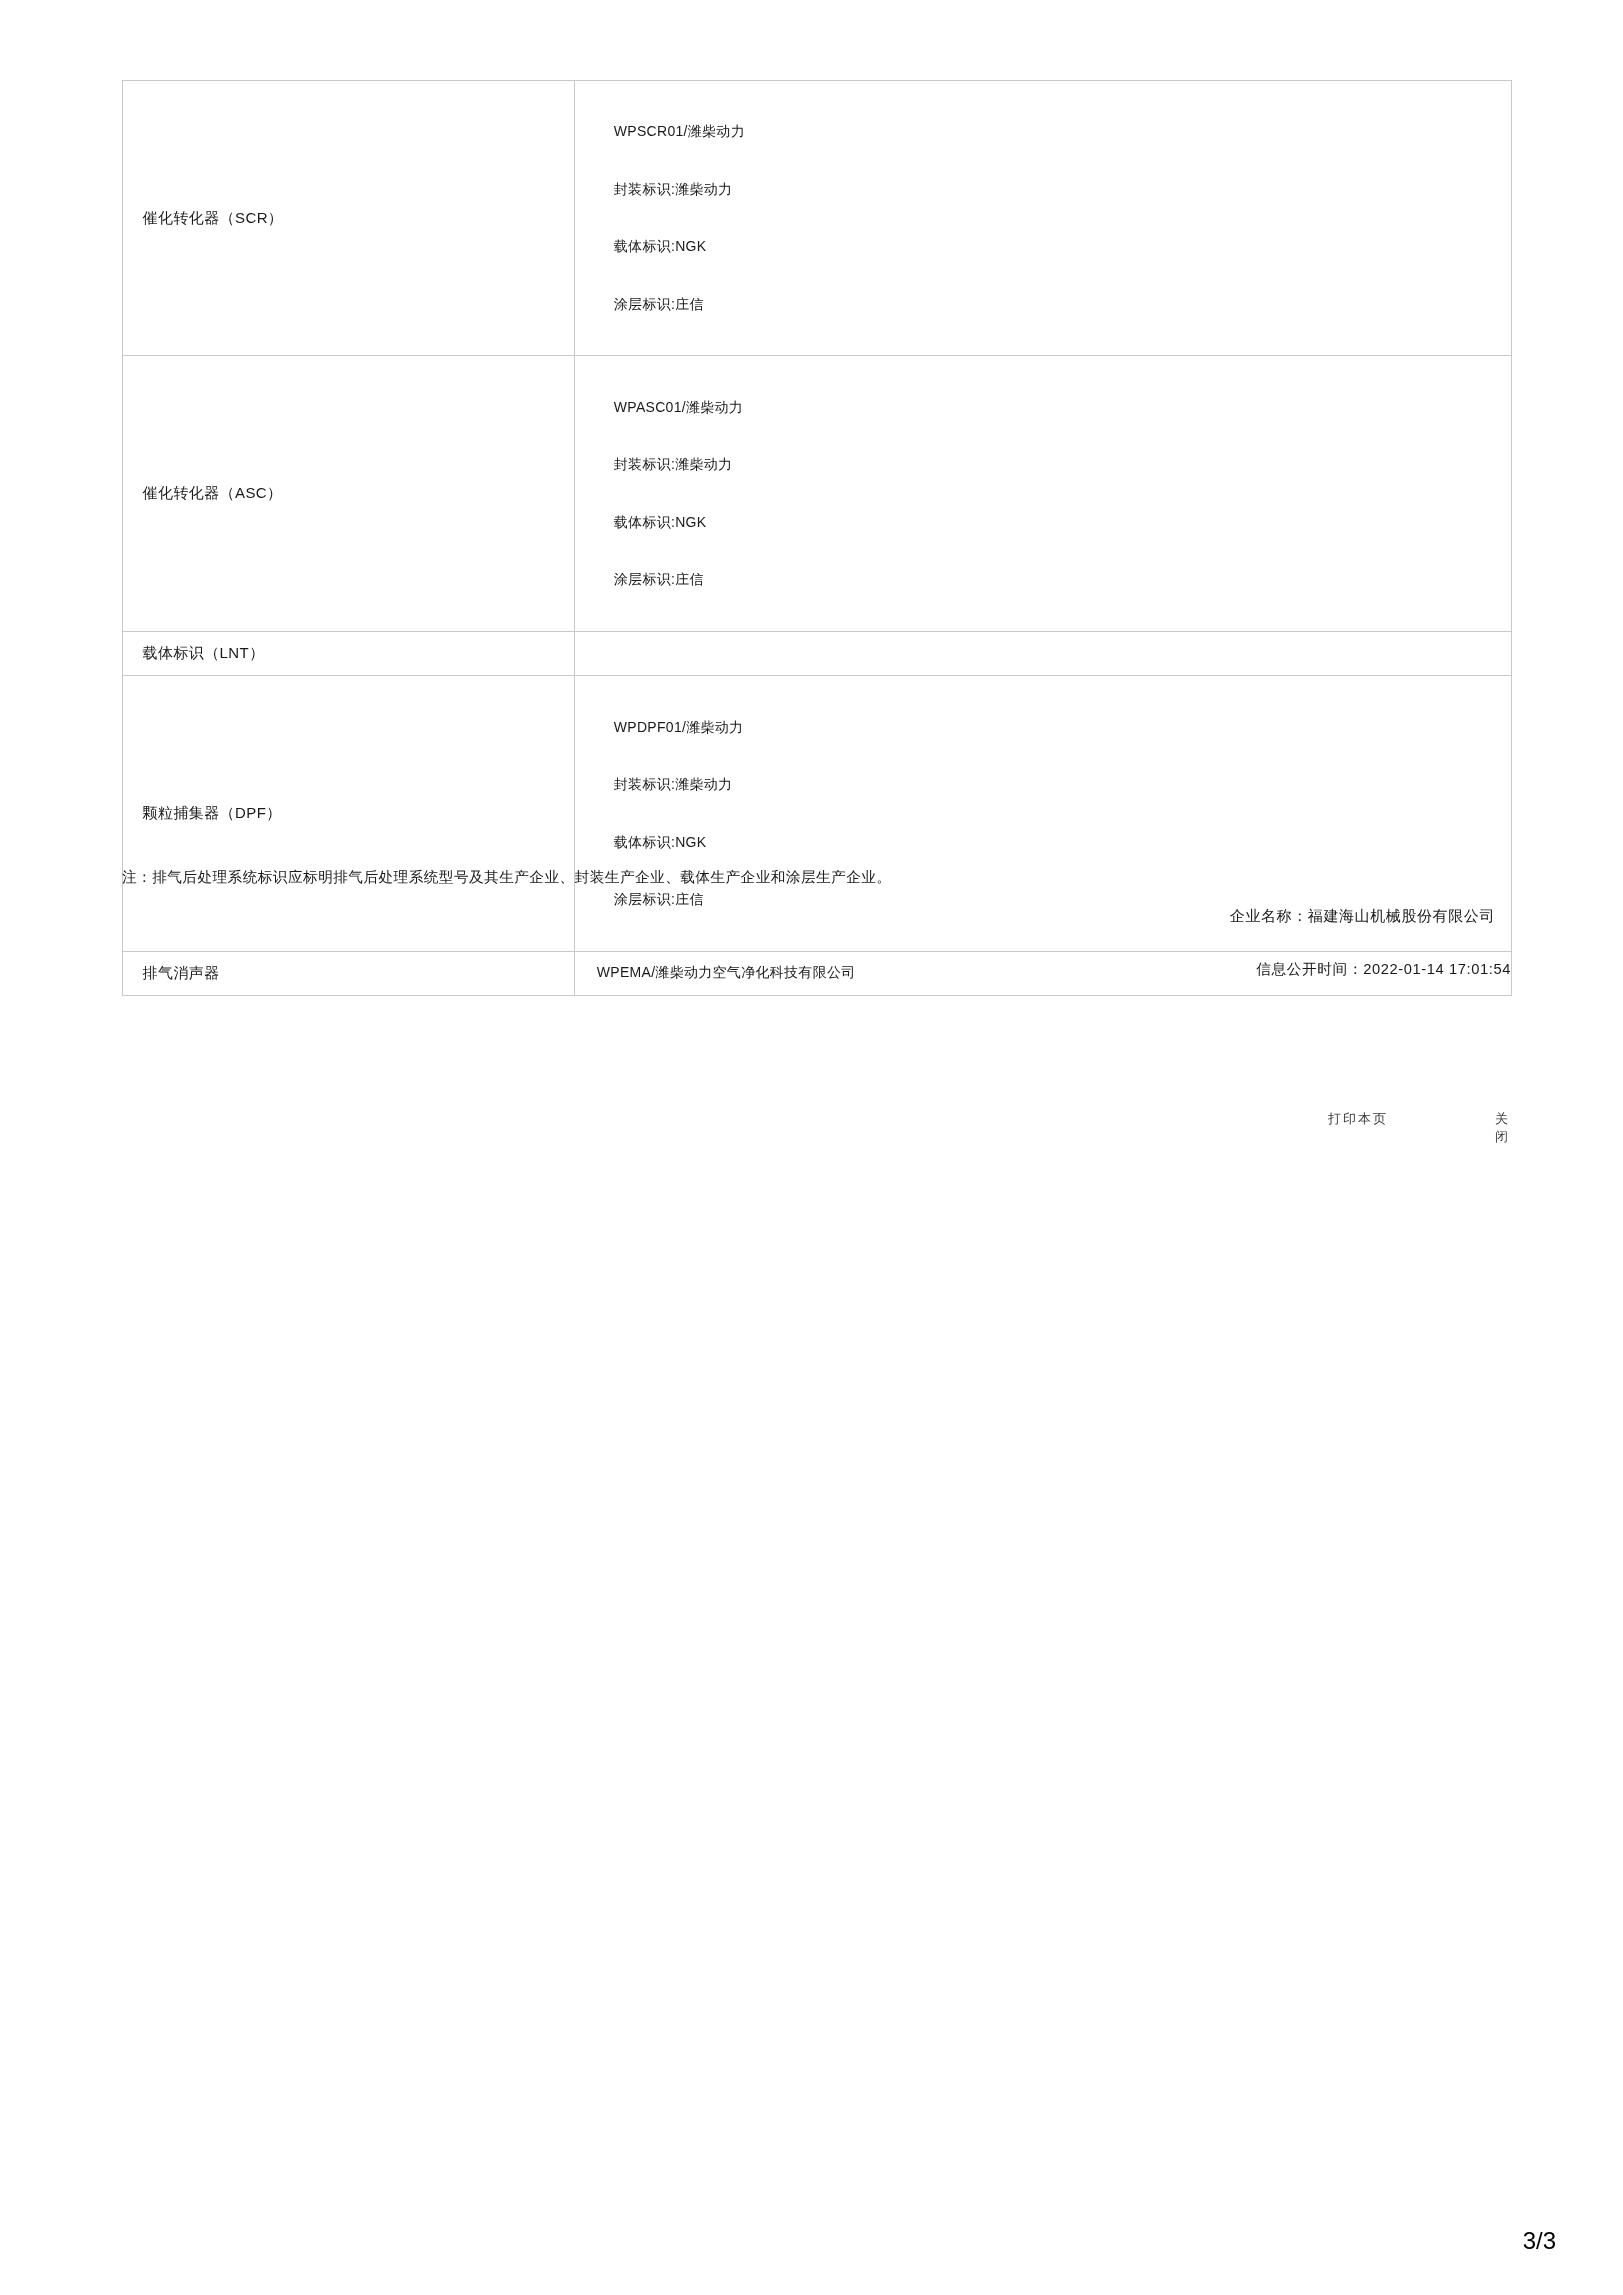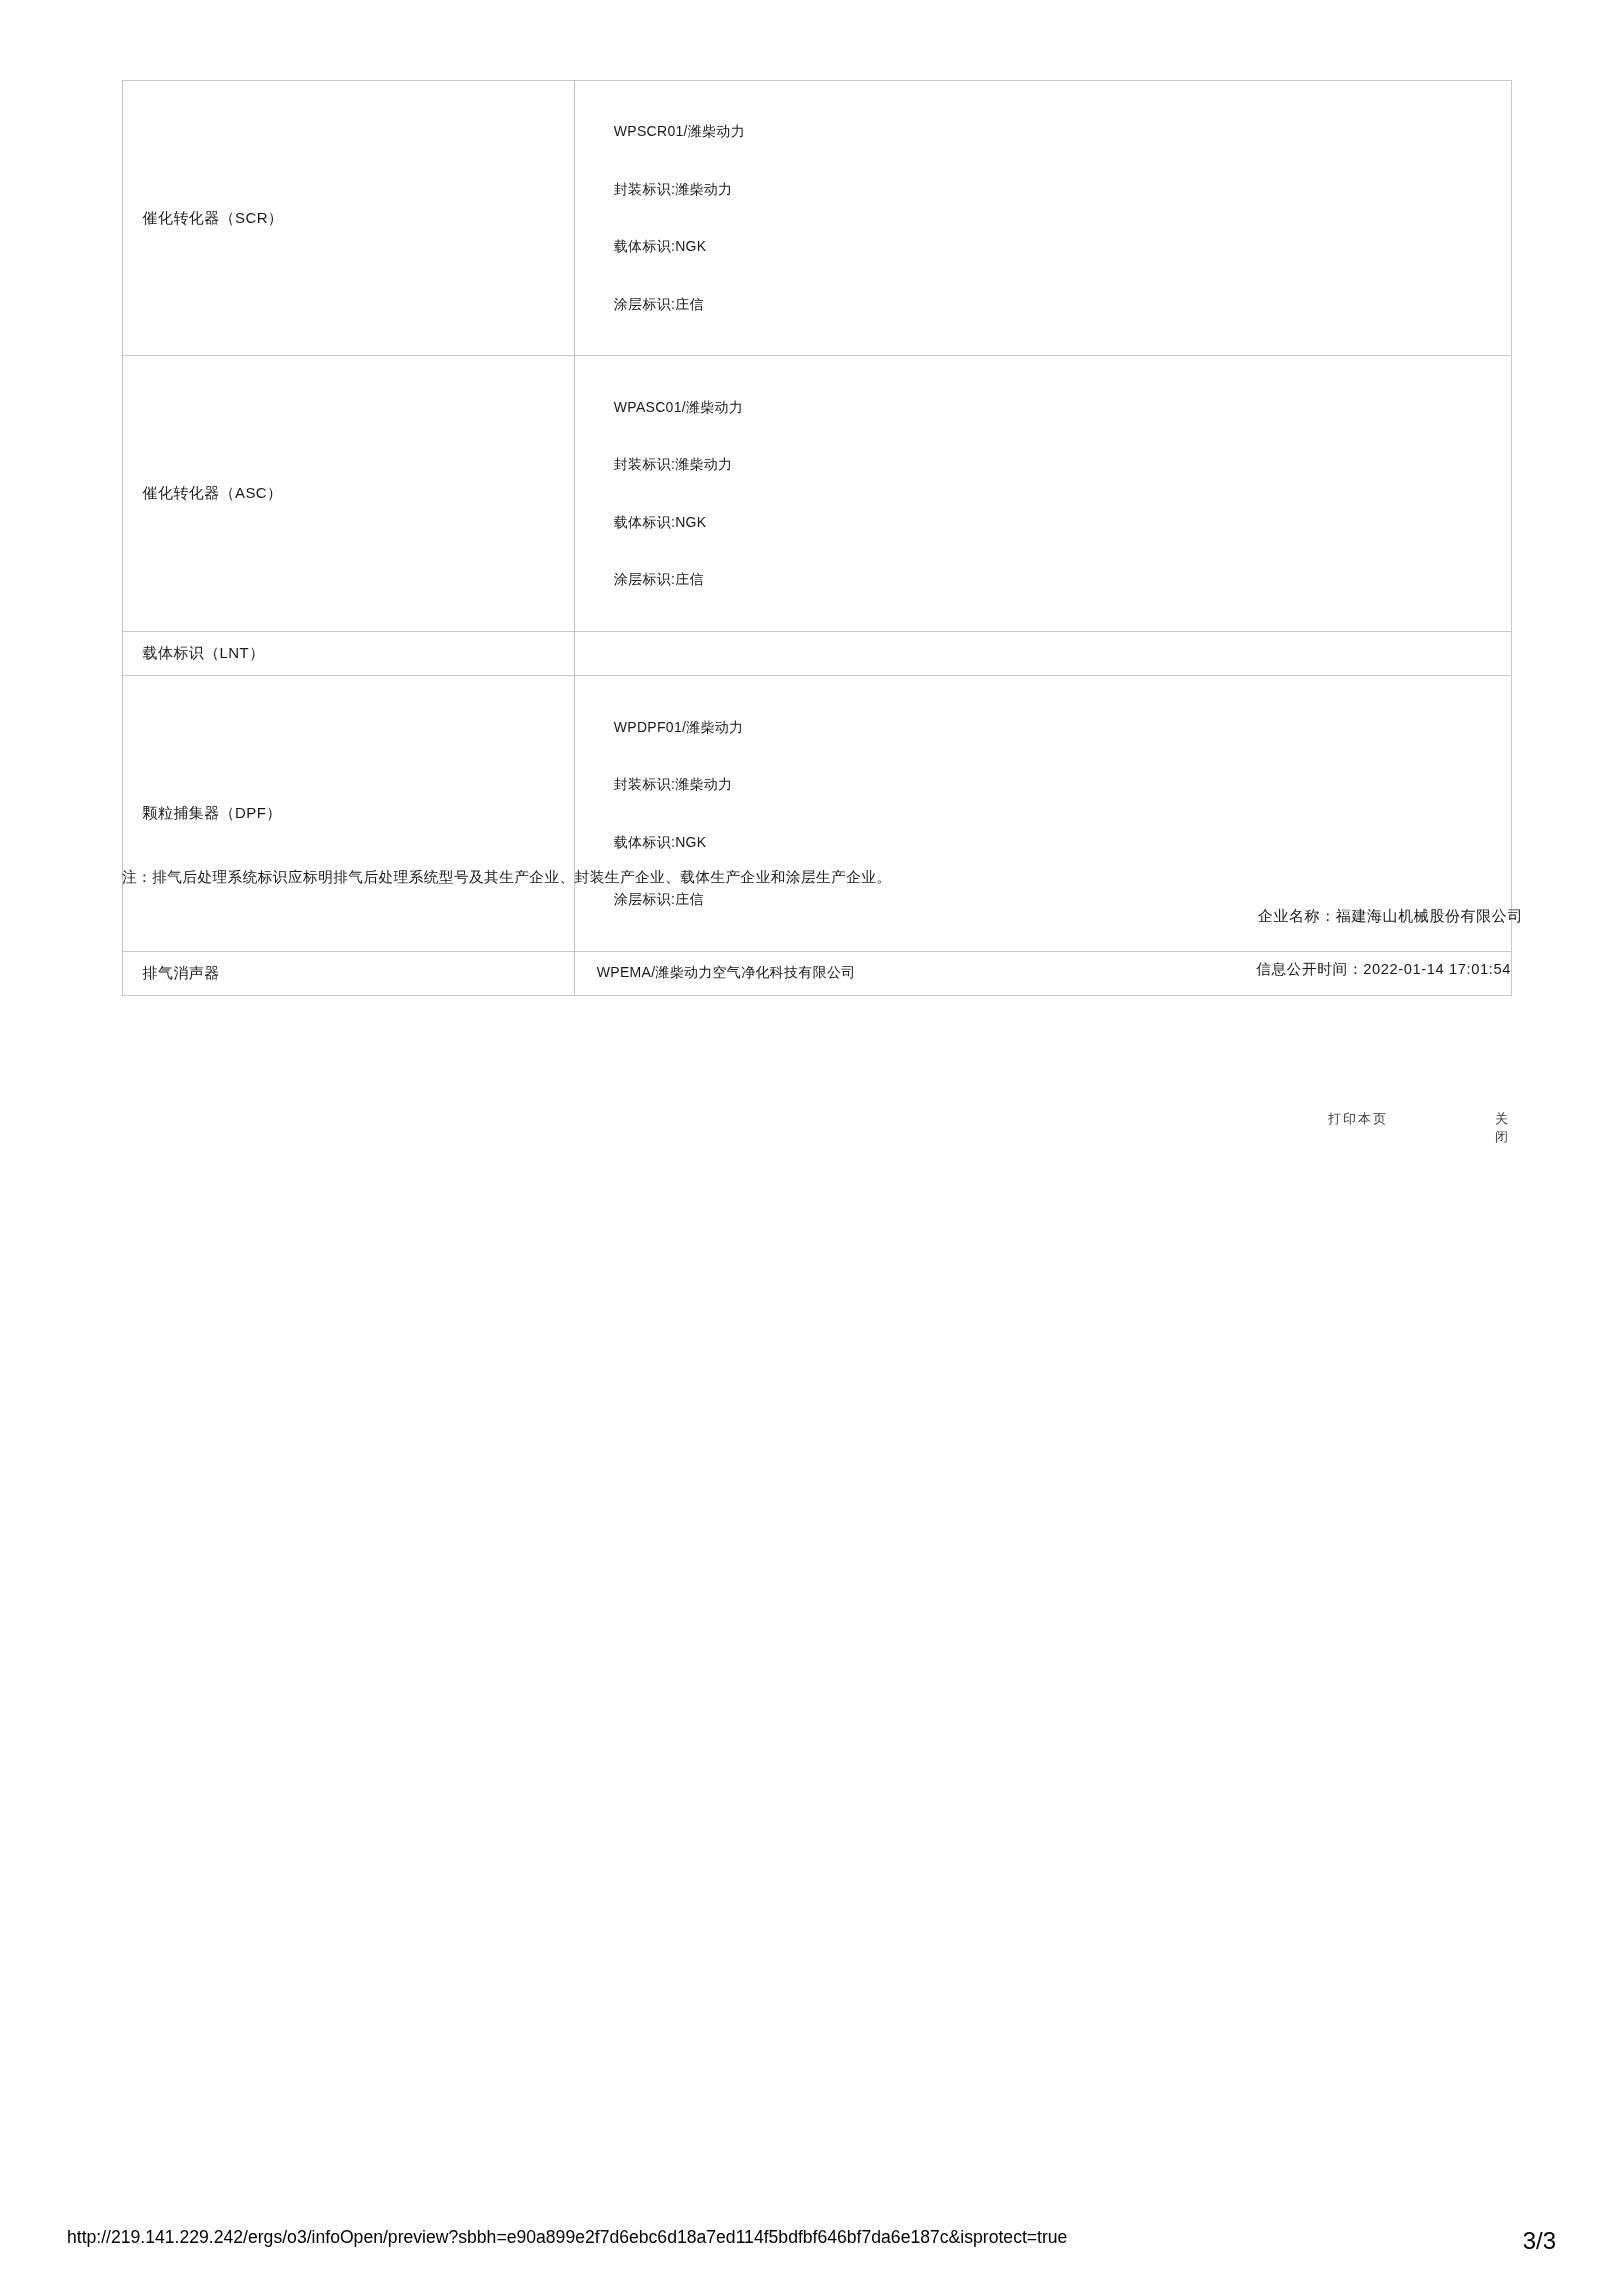--- a/index.html
+++ b/index.html
@@ -104,21 +104,21 @@
     top: 868px;
     font-size: 14.7px;
     letter-spacing: 0.4px;
     color: #1a1a1a;
     white-space: nowrap;
   }
 
   
   .company-line {
     position: absolute;
-    right: 100px;
+    right: 128px;
     top: 907px;
     font-size: 15px;
     letter-spacing: 0.6px;
     color: #1a1a1a;
     white-space: nowrap;
   }
   .publish-line {
     position: absolute;
     right: 112px;
     top: 960px;
@@ -238,18 +238,17 @@
   <div class="publish-line">
     <span>信息公开时间：</span><span>2022-01-14 17:01:54</span>
   </div>
 
   <div class="actions">
     <a class="action-link action-print">打印本页</a>
     <a class="action-link action-close">关闭</a>
   </div>
 
   <div class="print-footer">
-    <div class="footer-url">http://219.141.229.242/ergs/o3/infoOpen/preview?sbbh=e90a899e2f7d6ebc6d18a7ed114f5bdfbf646bf7da6e187c&amp;isprotect=true</div>
     <div class="footer-page">3/3</div>
   </div>
 
 </div>
 
 
 </body></html>

